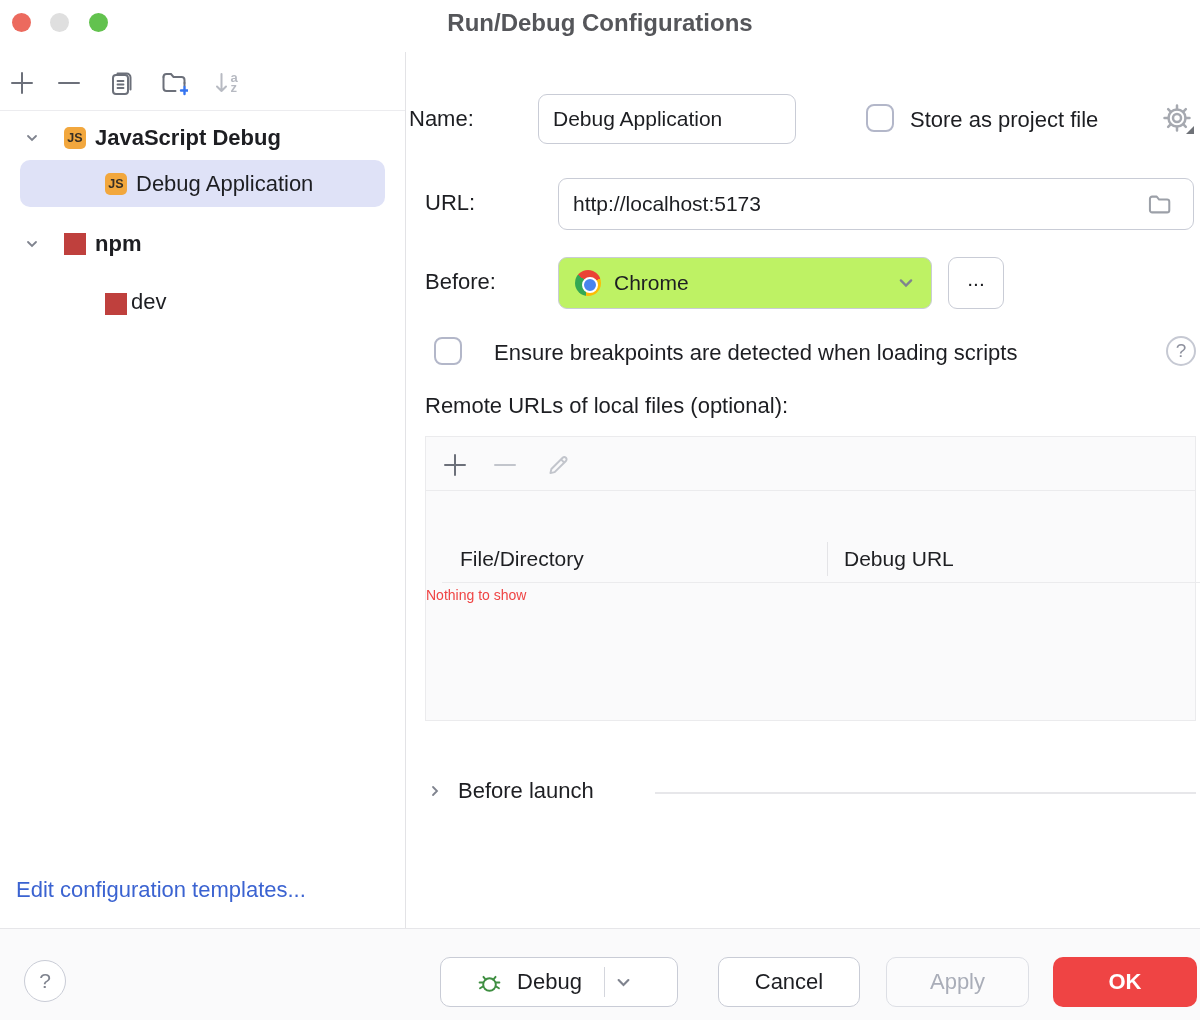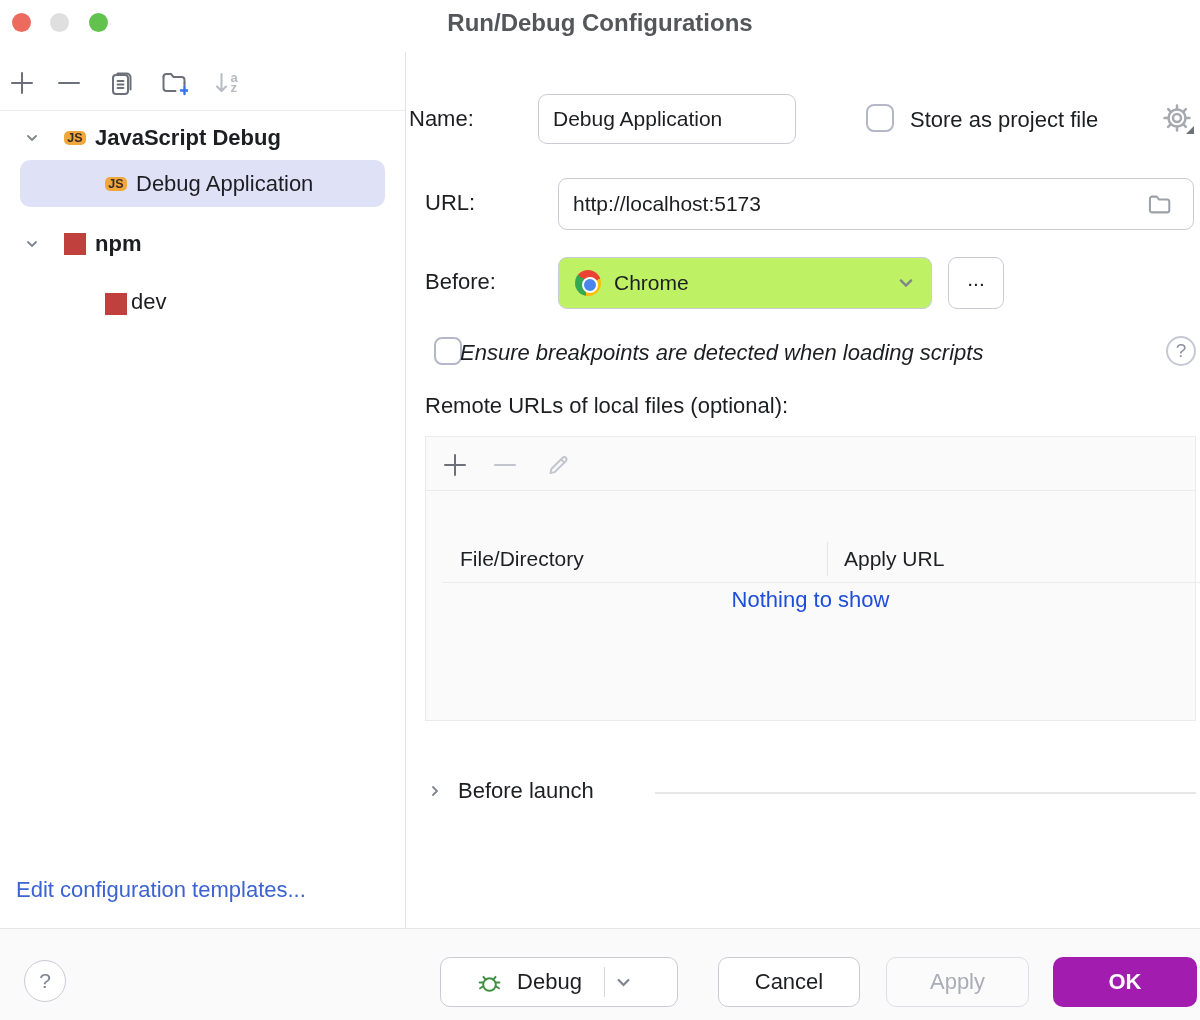--- a/index.html
+++ b/index.html
@@ -22,21 +22,21 @@
   .tb-icon { position:absolute; top:13px; width:28px; height:28px; display:flex;
     align-items:center; justify-content:center; }
   .sort-wrap { display:flex; align-items:center; gap:1px; }
   .sort-letters { display:flex; flex-direction:column; line-height:10px;
     font-size:13px; color:#b7bac2; font-weight:bold; }
 
   .tree-row { position:absolute; left:0; display:flex; align-items:center; height:44px; }
   .selected-bg { position:absolute; left:20px; top:160px; width:365px; height:47px;
     background:#dfe2f7; border-radius:10px; }
   .chev { width:14px; height:14px; }
-  .js-badge { width:22px; height:14px; background:#f2a73d; border-radius:5px;
+  .js-badge { width:22px; height:22px; background:#f2a73d; border-radius:5px;
     color:#372f25; font-weight:bold; font-size:12.5px; display:flex;
     align-items:center; justify-content:center; letter-spacing:0; }
   .npm-badge { width:22px; height:22px; background:#bf403d; padding:4px; }
   .npm-inner { width:100%; height:100%; background:#fff; position:relative; }
   .npm-inner::after { content:""; position:absolute; right:3px; top:0; width:4px; height:70%; background:#bf403d; }
   .tree-label { font-size:22px; margin-left:9px; }
   .tree-label.bold { font-weight:bold; }
 
   #templates-link { position:absolute; left:16px; top:877px; font-size:22px;
     color:#3b63d1; cursor:pointer; }
@@ -70,43 +70,43 @@
     border:1.5px solid #ebebed; background:#fafafb; }
   #table-toolbar { position:absolute; left:0; top:0; width:100%; height:54px;
     border-bottom:1.5px solid #ebebed; }
   #table-toolbar .tb-icon { top:14px; }
   #table-header { position:absolute; left:16px; top:55px; width:100%; height:47px;
     border-bottom:1.5px solid #ebebed; display:flex; align-items:center;margin-top:44px; }
   .th { font-size:21px; color:#1e1f22; }
   #th-file { padding-left:18px; width:385px; }
   #col-divider { width:1px; height:34px; background:#e4e4e7; }
   #th-remote { padding-left:16px; }
-  #empty-text { position:absolute; left:0; top:150px; width:100%; text-align:center;
-    font-size:22px; color:#1d4ed8; }
+  #empty-text { position:absolute; left:0; top:150px; width:100%; 
+    font-size:14px; color:#ef4444; }
 
   
   #before-launch { position:absolute; left:428px; top:778px; display:flex; align-items:center; }
   #before-launch-label { font-size:22px; margin-left:16px; }
   #before-line { position:absolute; left:655px; top:792px; width:541px; height:1.5px; background:#e7e7ea; }
 
   
   #footer { position:absolute; left:0; top:928px; width:1200px; height:92px;
     background:#fafafb; border-top:1.5px solid #e6e6e9; }
   .btn { position:absolute; top:28px; height:50px; border:1px solid #c9ccd6;
     border-radius:10px; background:#fff; font-size:22px; color:#1d1e22;
     display:flex; align-items:center; justify-content:center; cursor:pointer;
     font-family:inherit; }
   #help-button { left:24px; width:42px; height:42px; top:31px; border-radius:50%;
     color:#7f838e; font-size:21px; }
   #debug-button { left:440px; width:238px; }
   #debug-button .split-div { width:1px; height:30px; background:#d4d6dd; margin:0 0 0 22px; }
   #debug-label { margin-left:14px; }
   #cancel-button { left:718px; width:142px; }
   #apply-button { left:886px; width:143px; border-color:#dddfe5; background:#fbfbfc; color:#a9adb8; cursor:default; }
-  #ok-button { left:1053px; width:144px; background:#a21caf; border:none; color:#fff; font-weight:bold; }
+  #ok-button { left:1053px; width:144px; background:#ef4444; border:none; color:#fff; font-weight:bold; }
 
   svg { display:block; }
   .gear-wrap { position:absolute; }
   .gear-corner { position:absolute; right:-2px; bottom:-1px; width:0; height:0;
     border-left:8px solid transparent; border-bottom:8px solid #6f7278; }
 </style>
 </head>
 <body>
 
 <div id="window">
@@ -212,21 +212,21 @@
   <div id="browser-select">
     <span class="chrome-icon"></span>
     <span id="browser-value">Chrome</span>
     <svg width="18" height="18" viewBox="0 0 14 14">
       <path d="M3 5l4 4 4-4" fill="none" stroke="#7f838e" stroke-width="1.8" stroke-linecap="round"></path>
     </svg>
   </div>
   <div id="more-button">...</div>
 
   <div class="checkbox" style="left:434px; top:337px;"></div>
-  <div class="form-label" style="left:460px; top:340px;font-style:italic;">Ensure breakpoints are detected when loading scripts</div>
+  <div class="form-label" style="left:494px; top:340px;">Ensure breakpoints are detected when loading scripts</div>
   <div class="ghost-circle" style="left:1166px; top:336px;">?</div>
 
   <div class="form-label" style="left:425px; top:393px;">Remote URLs of local files (optional):</div>
 
   <div id="remote-table">
     <div id="table-toolbar">
       <div class="tb-icon" style="left:15px;">
         <svg width="26" height="26" viewBox="0 0 26 26">
             <path d="M13 3v20M3 13h20" stroke="#6c707a" stroke-width="2" stroke-linecap="round"></path>
           </svg>
@@ -239,21 +239,21 @@
       <div class="tb-icon" style="left:118px;">
         <svg width="26" height="26" viewBox="0 0 24 24" fill="none" stroke="#c2c5cc" stroke-width="1.8" stroke-linejoin="round">
           <path d="M5 19.5l.9-3.8L16.3 5.3a2.1 2.1 0 0 1 3 3L8.9 18.6 5 19.5z"></path>
           <path d="M14.8 6.8l2.9 2.9"></path>
         </svg>
       </div>
     </div>
     <div id="table-header">
       <div class="th" id="th-file">File/Directory</div>
       <div id="col-divider"></div>
-      <div class="th" id="th-remote">Apply URL</div>
+      <div class="th" id="th-remote">Debug URL</div>
     </div>
     <div id="empty-text">Nothing to show</div>
   </div>
 
   <div id="before-launch">
     <svg class="chev" viewBox="0 0 14 14">
       <path d="M5 3l4 4-4 4" fill="none" stroke="#7f838e" stroke-width="1.8" stroke-linecap="round"></path>
     </svg>
     <span id="before-launch-label">Before launch</span>
   </div>

